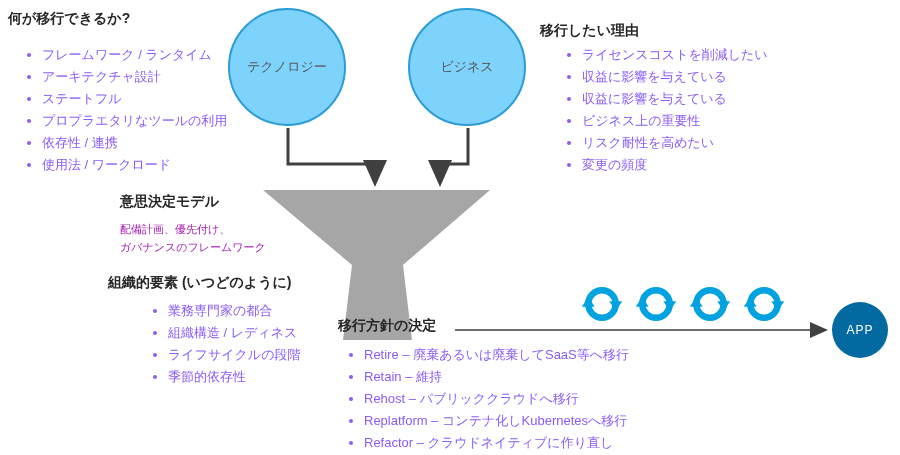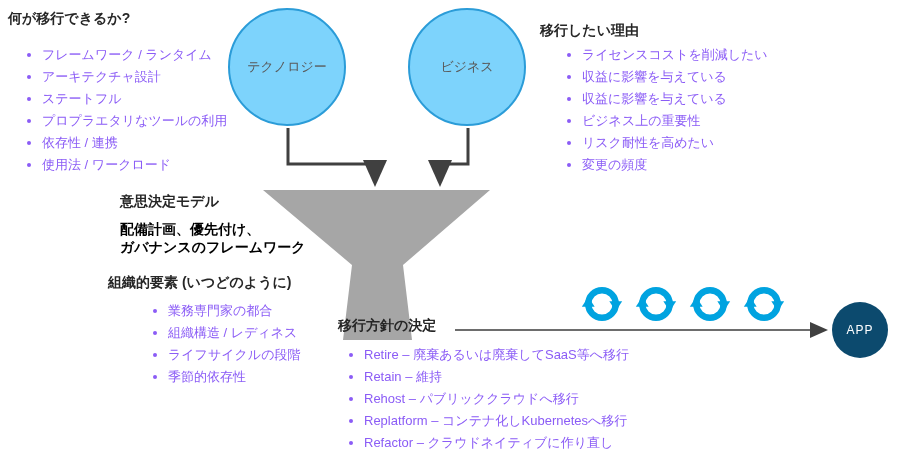--- a/index.html
+++ b/index.html
@@ -2,30 +2,30 @@
 <html><head>
 <meta charset="utf-8">
 <style>
   html,body{margin:0;padding:0;background:#fff;}
   .canvas{
     position:relative;width:900px;height:455px;background:#ffffff;
     font-family:"Liberation Sans","DejaVu Sans",sans-serif;color:#333333;overflow:hidden;border-radius:17px;
   }
   .abs{position:absolute;}
   .heading{font-size:14px;font-weight:bold;color:#262626;white-space:nowrap;z-index:3;}
-  .body-text{font-size:14px;color:#000000;white-space:nowrap;z-index:3;font-weight:bold;}
+  .body-text{font-size:11px;color:#a21caf;white-space:nowrap;z-index:3;}
   ul.dotlist{margin:0;padding-left:18px;z-index:3;}
   ul.dotlist li{font-size:13px;color:#8b5cf6;margin:4px 0;white-space:nowrap;list-style:disc;}
   .node-circle{
     width:118px;height:118px;border:2px solid #2b9cd8;border-radius:50%;
     display:flex;align-items:center;justify-content:center;
     font-size:13px;color:#595959;background:#7dd3fc;z-index:2;box-sizing:border-box;
   }
   .app-circle{
-    width:56px;height:56px;border-radius:50%;background:#0c4a6e;color:#ffffff;
+    width:56px;height:56px;border-radius:50%;background:#0369a1;color:#ffffff;
     display:flex;align-items:center;justify-content:center;
     font-size:12px;letter-spacing:1px;z-index:3;
   }
   .svg-layer{position:absolute;left:0;top:0;width:900px;height:455px;z-index:1;}
   .cycle-row{display:flex;gap:10px;z-index:3;}
   .two-line span{display:block;line-height:18px;}
 </style>
 </head>
 <body>
 

